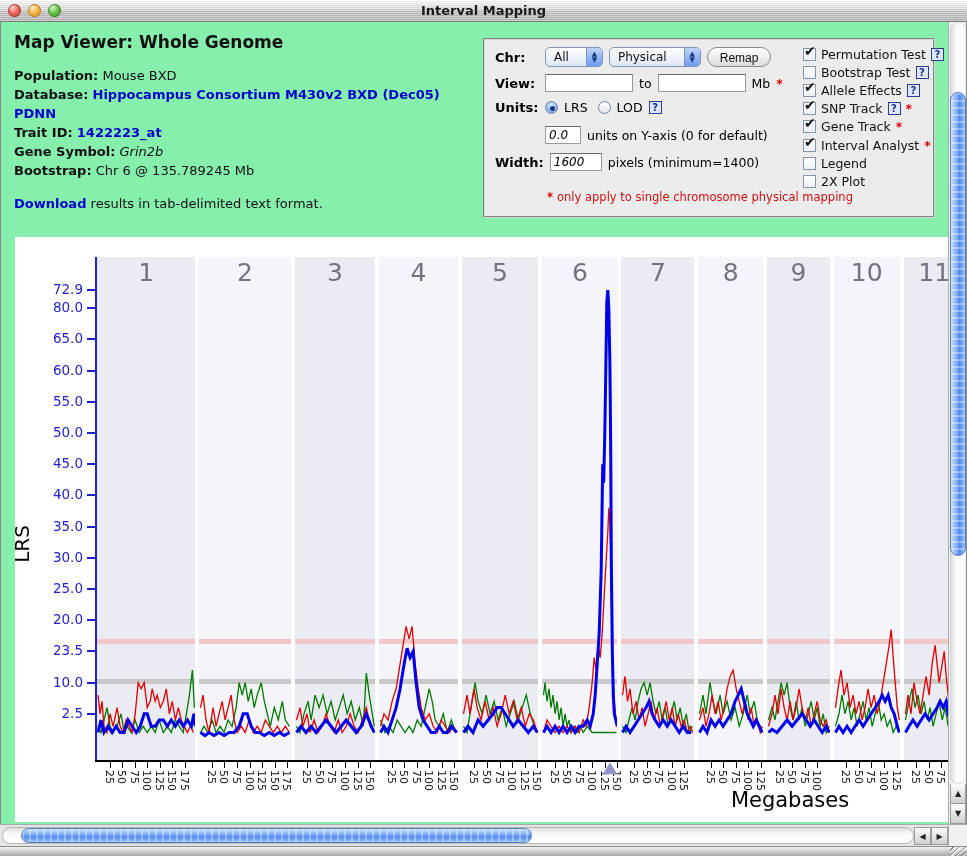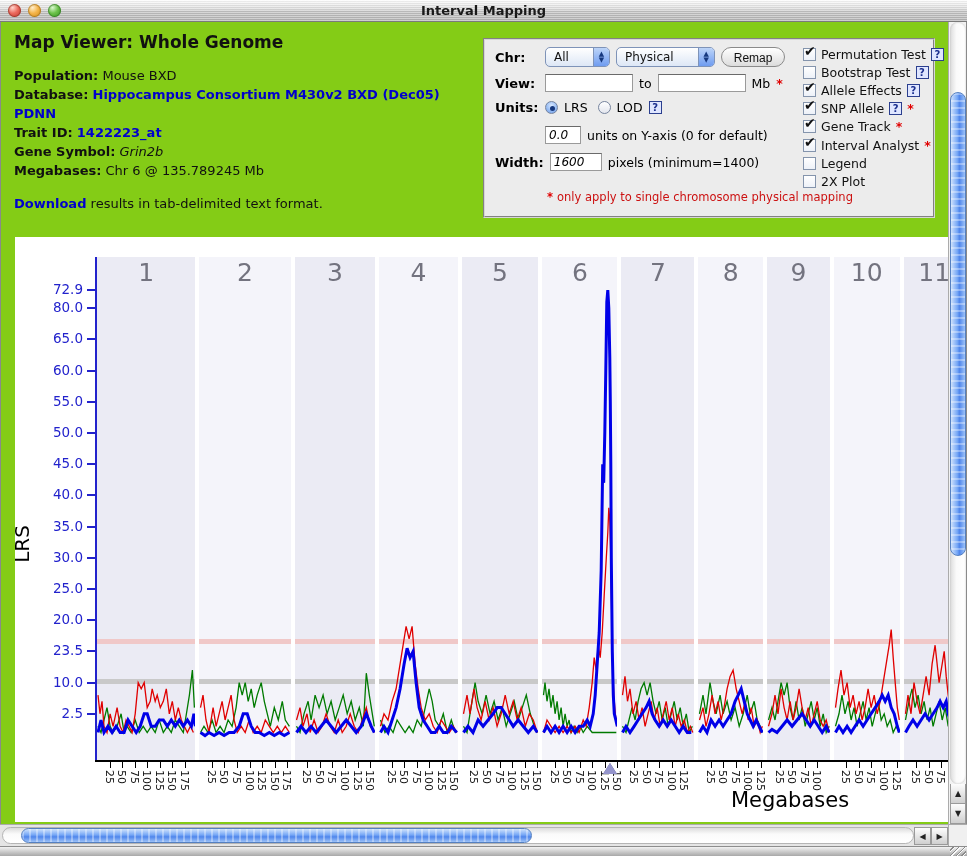--- a/index.html
+++ b/index.html
@@ -1,17 +1,17 @@
 <!DOCTYPE html>
 <html><head>
 <meta charset="utf-8">
 <style>
   * { margin:0; padding:0; box-sizing:border-box; }
   html,body { width:967px; height:856px; background:#e9e9e9; font-family:"DejaVu Sans","Liberation Sans",sans-serif; overflow:hidden; }
-  .window { position:relative; width:967px; height:856px; background:#84cc16; box-shadow:inset 0 0 0 1px #8a8a8a; }
+  .window { position:relative; width:967px; height:856px; background:#86efac; box-shadow:inset 0 0 0 1px #8a8a8a; }
 
   
   .titlebar { position:absolute; left:0; top:0; width:967px; height:22px;
     background:linear-gradient(#fdfdfd,#d9d9d9 45%,#c2c2c2 55%,#b4b4b4);
     border-bottom:1px solid #7a7a7a; }
   .titlebar:after { content:""; position:absolute; inset:0;
     background:repeating-linear-gradient(0deg, rgba(255,255,255,.35) 0 1px, rgba(0,0,0,0.05) 1px 2px); }
   .title { position:absolute; left:0; right:0; top:3px; text-align:center; font-size:13px; font-weight:600; color:#1a1a1a; z-index:2; }
   .traffic { position:absolute; left:8px; top:4px; display:flex; gap:7px; z-index:3; }
   .tl { width:13px; height:13px; border-radius:50%; display:inline-block; }
@@ -29,21 +29,21 @@
   .download-line { font-size:13px; margin-top:16px; }
   .download-line a { color:#0000cc; font-weight:bold; cursor:pointer; text-decoration:none; }
 
   
   .controls { position:absolute; left:483px; top:38px; width:452px; height:180px;
     border:2px groove #d6d6d6; background:#ececec; font-size:12.5px; }
   .crow { position:absolute; left:10px; display:flex; align-items:center; gap:6px; white-space:nowrap; }
   .clabel { font-weight:bold; font-size:13px; }
   .aqua-select { display:inline-flex; align-items:stretch; height:20px; border:1px solid #7e93b8; border-radius:5px; overflow:hidden;
     background:linear-gradient(#ffffff,#dde7f6); cursor:pointer; }
-  .aqua-select .sel-label { padding:2px 24px 0 8px; font-size:12px; color:#111; }
+  .aqua-select .sel-label { padding:2px 17px 0 8px; font-size:12px; color:#111; }
   .aqua-select .sel-arrows { width:16px; display:flex; flex-direction:column; align-items:center; justify-content:center;
     background:linear-gradient(#bcd4f8,#6f9cf0); border-left:1px solid #7e93b8; color:#16387e; font-size:7px; line-height:6px; }
   .aqua-button { height:20px; padding:1px 12px 0; border:1px solid #8a8a8a; border-radius:10px;
     background:linear-gradient(#ffffff,#dcdcdc); font-size:12px; color:#111; cursor:pointer; }
   .tinput { height:18px; border:1px solid #9a9a9a; border-top-color:#6a6a6a; background:#fff; font-size:12px; padding:0 3px;
     font-family:"DejaVu Sans","Liberation Sans",sans-serif; }
   .tinput.it { font-style:italic; }
   .red-star { color:#e00000; font-weight:bold; }
   .radio { width:13px; height:13px; border-radius:50%; border:1px solid #76849e; display:inline-block; position:relative;
     background:linear-gradient(#ffffff,#e3e6ee); cursor:pointer; }
@@ -119,21 +119,21 @@
     <div class="title">Interval Mapping</div>
   </div>
 
   <div class="header">
     <h1>Map Viewer: Whole Genome</h1>
     <div id="header-fields">
         <div class="hfield"><b>Population:</b> <span class="">Mouse BXD</span></div>
         <div class="hfield"><b>Database:</b> <span class="val-link">Hippocampus Consortium M430v2 BXD (Dec05) PDNN</span></div>
         <div class="hfield"><b>Trait ID:</b> <span class="val-link">1422223_at</span></div>
         <div class="hfield"><b>Gene Symbol:</b> <span class="val-italic">Grin2b</span></div>
-        <div class="hfield"><b>Megabases:</b> <span class="">Chr 6 @ 135.789245 Mb</span></div>
+        <div class="hfield"><b>Bootstrap:</b> <span class="">Chr 6 @ 135.789245 Mb</span></div>
       </div>
     <p class="download-line">
       <a>Download</a><span> results in tab-delimited text format.</span>
     </p>
   </div>
 
   <div class="controls">
     <div class="crow" style="top:7px;">
       <span class="clabel" style="width:44px;">Chr:</span>
       <span class="aqua-select">
@@ -197,21 +197,21 @@
           <span class="cblabel">Bootstrap Test</span>
           <span class="help-icon">?</span>
         </div>
         <div class="cbrow">
           <div class="cbox checked"></div>
           <span class="cblabel">Allele Effects</span>
           <span class="help-icon">?</span>
         </div>
         <div class="cbrow">
           <div class="cbox checked"></div>
-          <span class="cblabel">SNP Allele</span>
+          <span class="cblabel">SNP Track</span>
           <span class="help-icon">?</span>
           <span class="red-star">*</span>
         </div>
         <div class="cbrow">
           <div class="cbox checked"></div>
           <span class="cblabel">Gene Track</span>
           <span class="red-star">*</span>
         </div>
         <div class="cbrow">
           <div class="cbox checked"></div>

